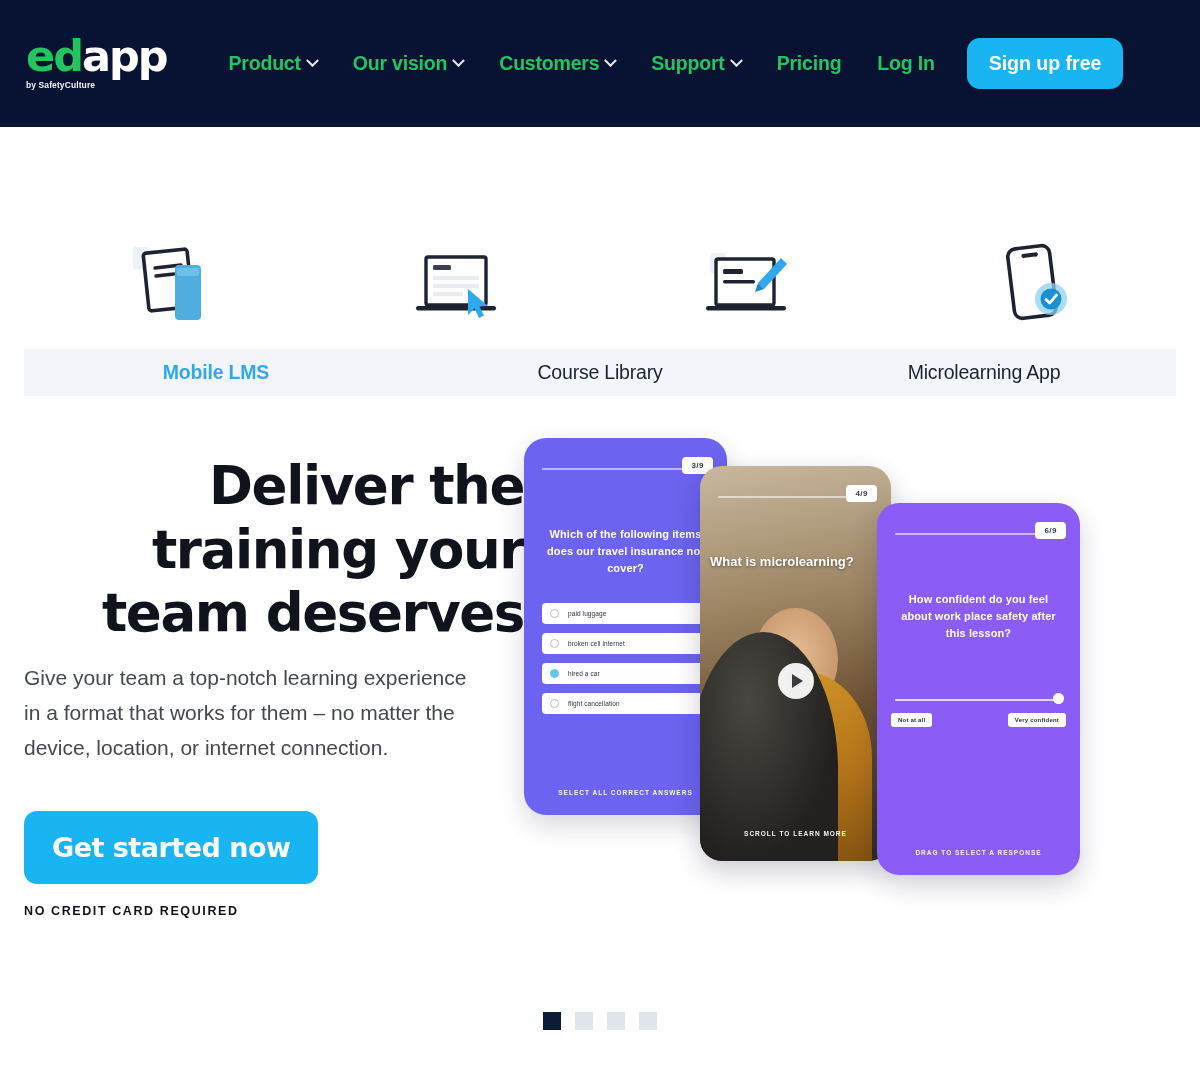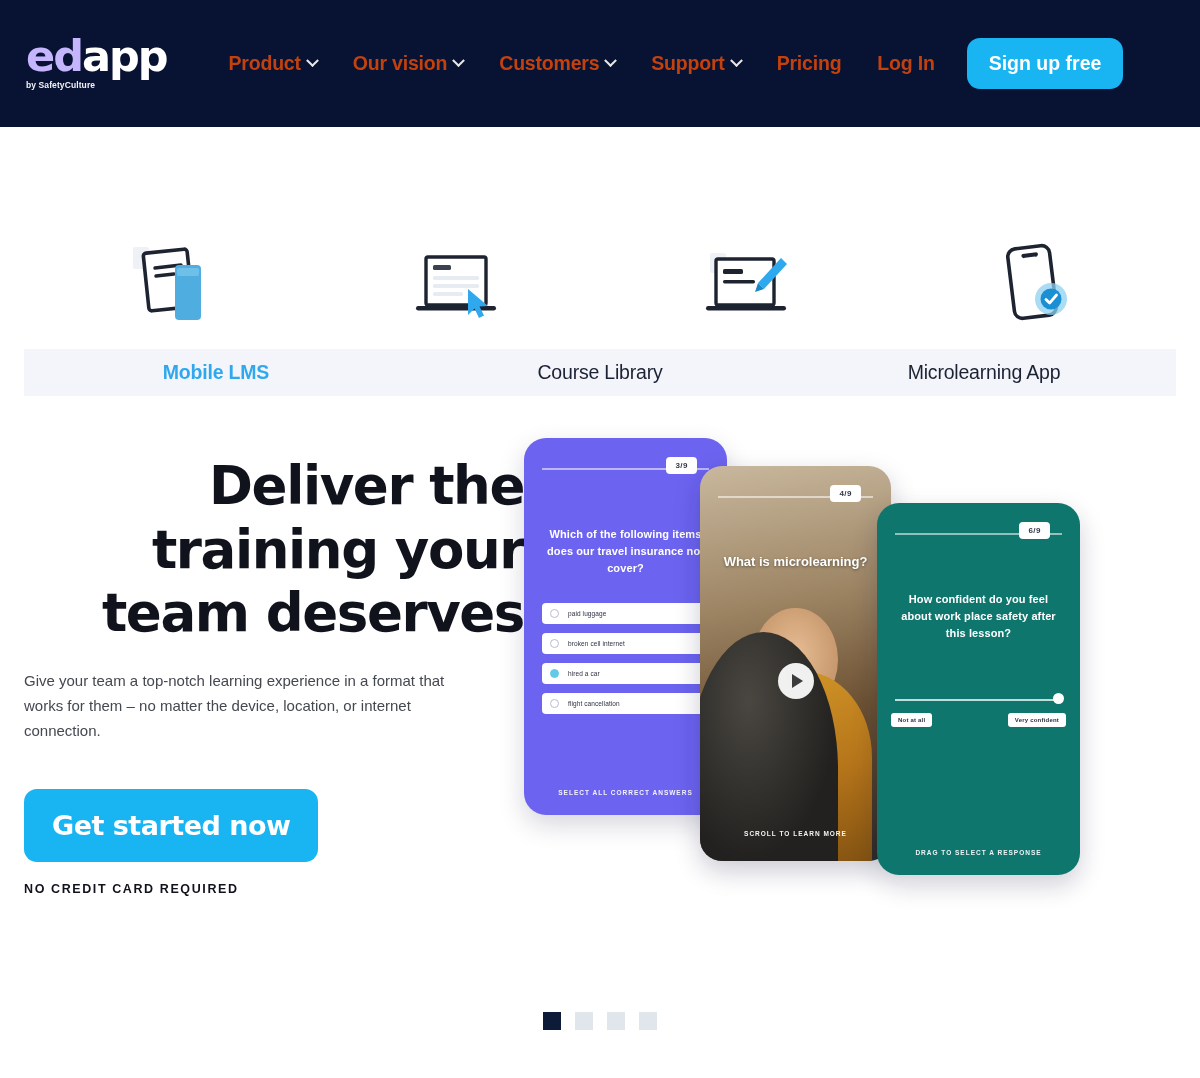--- a/index.html
+++ b/index.html
@@ -17,31 +17,31 @@
     display: flex;
     align-items: center;
     padding: 0 24px 0 26px;
     position: relative;
   }
   .logo-wrap { display: flex; flex-direction: column; justify-content: center; }
   .logo-main {
     font-size: 43px; font-weight: bold; letter-spacing: -2px;
     line-height: 0.92; font-family: "DejaVu Sans", sans-serif;
   }
-  .logo-ed { color: #c4b5fd; }
+  .logo-ed { color: #22c55e; }
   .logo-app { color: #ffffff; }
   .logo-sub {
     color: #ffffff; font-size: 8.5px; font-weight: bold;
     letter-spacing: 0.1px; margin-top: 3px; opacity: .95;
   }
   .nav-links {
     display: flex; align-items: center; gap: 0px; margin-left: 44px; flex: 1;
   }
   .nav-item {
-    color: #c2410c; font-size: 19.5px; font-weight: bold;
+    color: #22c55e; font-size: 19.5px; font-weight: bold;
     padding: 8px 18px; display: flex; align-items: center; gap: 7px;
     white-space: nowrap; cursor: pointer; letter-spacing: -0.2px;
   }
   .chev {
     display: inline-block; width: 9px; height: 9px;
     border-right: 2px solid #ffffff; border-bottom: 2px solid #ffffff;
     transform: rotate(45deg) translate(-2px,-2px);
     opacity: .9;
   }
   .signup-btn {
@@ -74,21 +74,21 @@
   
   .hero { display: flex; padding: 42px 24px 0 24px; position: relative; }
   .hero-left { width: 500px; padding-top: 16px; }
   .hero-title {
     font-size: 53px; font-weight: bold; line-height: 1.2;
     color: #11131c; letter-spacing: -1.4px;
     font-family: "DejaVu Sans", sans-serif;
     text-align: right;
   }
   .hero-sub {
-    margin-top: 24px; font-size: 15px; line-height: 1.66;
+    margin-top: 16px; font-size: 21px; line-height: 1.66;
     color: #44484f; max-width: 460px;
   }
   .cta-btn {
     margin-top: 46px; background: #19B5F2; color: #fff; border: none;
     font-size: 27px; font-weight: bold; font-family: "DejaVu Sans", sans-serif;
     padding: 21px 28px; border-radius: 13px; cursor: pointer; letter-spacing: -0.5px;
   }
   .cta-note {
     margin-top: 20px; font-size: 12.5px; font-weight: bold;
     letter-spacing: 1.6px; color: #11131c;
@@ -103,30 +103,30 @@
     background: #6C63F0;
     box-shadow: 0 10px 26px rgba(20,20,60,.17);
   }
   .card-photo {
     left: 176px; top: 28px; width: 191px; height: 395px;
     background: linear-gradient(170deg,#C9B89E 0%,#9C8463 35%,#6d5233 62%,#2b2a28 100%);
     box-shadow: 0 10px 26px rgba(20,20,60,.22);
   }
   .card-blue {
     left: 353px; top: 65px; width: 203px; height: 372px;
-    background: #0f766e;
+    background: #8b5cf6;
     box-shadow: 0 10px 26px rgba(20,20,60,.2);
   }
 
   .card-topline {
     position: absolute; left: 18px; right: 18px; top: 30px;
     height: 2px; background: rgba(255,255,255,.55);
   }
   .pill-counter {
-    position: absolute; right: 30px; top: 19px;
+    position: absolute; right: 14px; top: 19px;
     background: #ffffff; border-radius: 4px;
     font-size: 8px; font-weight: bold; color: #33384a;
     padding: 4px 9px; letter-spacing: .5px;
   }
   .card-question {
     position: absolute; left: 20px; right: 20px; top: 88px;
     color: #ffffff; font-size: 11px; font-weight: bold;
     text-align: center; line-height: 1.55; letter-spacing: .1px;
   }
   .options { position: absolute; left: 18px; right: 18px; top: 165px; }
@@ -143,21 +143,21 @@
   .opt-text { font-size: 6.5px; color: #2c3040; letter-spacing: .1px; }
   .card-footnote {
     position: absolute; left: 0; right: 0; bottom: 19px;
     text-align: center; font-size: 6.5px; font-weight: bold;
     color: rgba(255,255,255,.92); letter-spacing: 1px;
   }
 
   .photo-title {
     position: absolute; left: 10px; right: 10px; top: 88px;
     color: #ffffff; font-size: 13px; font-weight: bold;
-    text-align: center; text-shadow: 0 1px 3px rgba(0,0,0,.45);
+    text-align: left; text-shadow: 0 1px 3px rgba(0,0,0,.45);
   }
   .play-btn {
     position: absolute; left: 50%; top: 197px; transform: translateX(-50%);
     width: 36px; height: 36px; border-radius: 50%;
     background: rgba(255,255,255,.93);
     display: flex; align-items: center; justify-content: center;
   }
   .play-tri {
     width: 0; height: 0; margin-left: 3px;
     border-left: 11px solid #3b3b3b;

